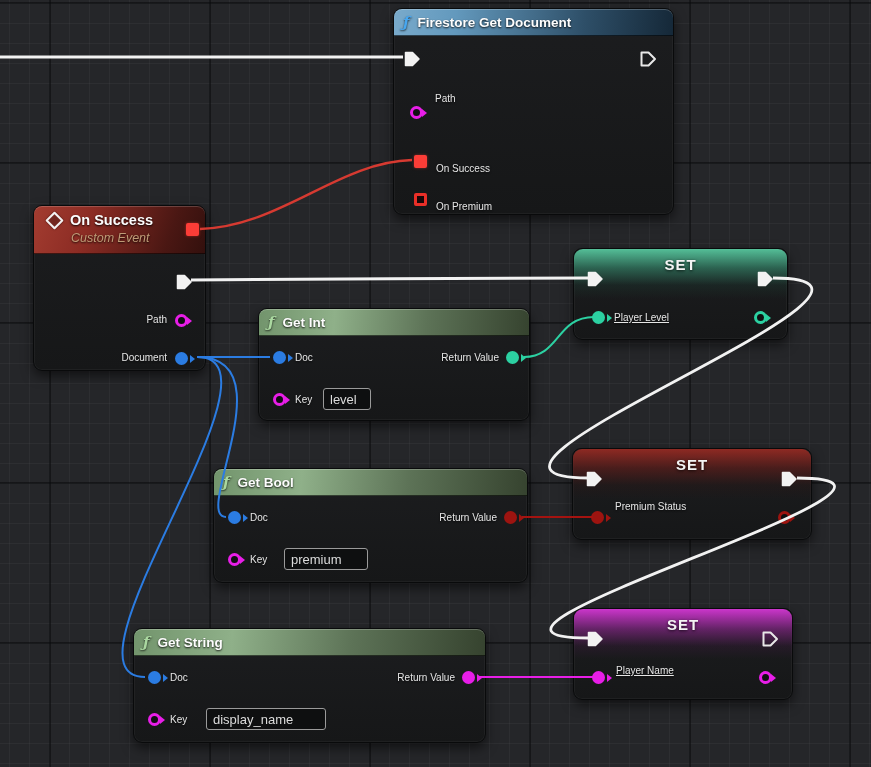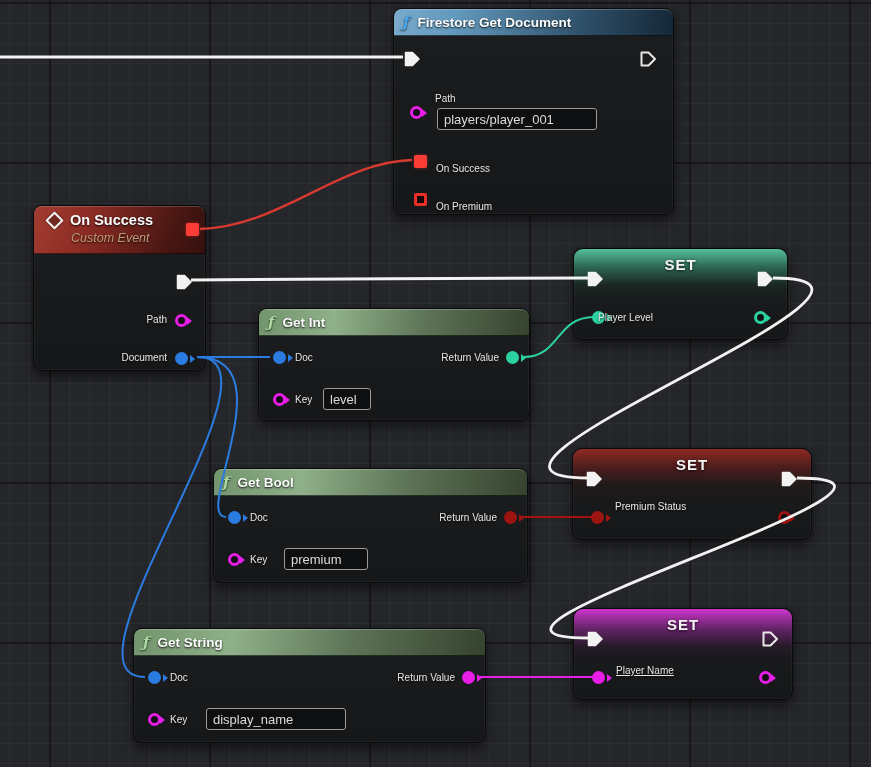--- a/index.html
+++ b/index.html
@@ -97,21 +97,20 @@
     <span class="t">Firestore Get Document</span>
   </div>
   <svg class="pex" style="left:10px;top:42px;" viewBox="0 0 17 16">
       <path d="M1.5 1.5 h7 l6.5 6.5 -6.5 6.5 h-7 z" fill="#f2f2f2" stroke="#f2f2f2" stroke-width="1.5" stroke-linejoin="round"></path>
     </svg>
   <svg class="pex" style="left:246px;top:42px;" viewBox="0 0 17 16">
       <path d="M1.5 1.5 h7 l6.5 6.5 -6.5 6.5 h-7 z" fill="none" stroke="#e8e8e8" stroke-width="2" stroke-linejoin="round"></path>
     </svg>
   <span class="lbl" style="left:41px;top:82px;">Path</span>
   <span class="pc ring" style="--c:#e81ee8;left:16px;top:97px;"></span>
-  <input class="field" style="left: 43px; top: 99px; width: 160px;" value="players/player_001">
   <span class="ps filled" style="left:20px;top:146px;"></span>
   <span class="lbl" style="left:42px;top:152px;">On Success</span>
   <span class="ps ring" style="left:20px;top:184px;"></span>
   <span class="lbl" style="left:42px;top:190px;">On Premium</span>
 </div>
 
 <div class="node" style="left:33px;top:205px;width:173px;height:166px;">
   <div class="ev-hdr">
     <div class="ev-row">
       <span class="dia"></span>
@@ -161,34 +160,34 @@
   <div class="hdr fn-hdr">
     <span class="fico">ƒ</span>
     <span class="t">Get String</span>
   </div>
   <span class="pc filled" style="--c:#2b7ce2;left:14px;top:42px;"></span>
   <span class="lbl" style="left:36px;top:41px;">Doc</span>
   <span class="lbl r" style="right:30px;top:41px;">Return Value</span>
   <span class="pc filled" style="--c:#e81ee8;right:10px;top:42px;"></span>
   <span class="pc ring" style="--c:#e81ee8;left:14px;top:84px;"></span>
   <span class="lbl" style="left:36px;top:83px;">Key</span>
-  <input class="field" style="left: 72px; top: 79px; width: 140px;" value="display_name">
+  <input class="field" style="left: 72px; top: 79px; width: 120px;" value="display_name">
 </div>
 
 <div class="node" style="left:573px;top:248px;width:215px;height:92px;">
   <div class="shdr g-teal"></div>
   <div class="set-title">SET</div>
   <svg class="pex" style="left:13px;top:22px;" viewBox="0 0 17 16">
       <path d="M1.5 1.5 h7 l6.5 6.5 -6.5 6.5 h-7 z" fill="#f2f2f2" stroke="#f2f2f2" stroke-width="1.5" stroke-linejoin="round"></path>
     </svg>
   <svg class="pex" style="right:13px;top:22px;" viewBox="0 0 17 16">
       <path d="M1.5 1.5 h7 l6.5 6.5 -6.5 6.5 h-7 z" fill="#f2f2f2" stroke="#f2f2f2" stroke-width="1.5" stroke-linejoin="round"></path>
     </svg>
   <span class="pc filled" style="--c:#2cd1a2;left:18px;top:62px;"></span>
-  <span class="lbl" style="left:24px;top:61px;">Player Level</span>
+  <span class="lbl" style="left:40px;top:61px;text-decoration:underline;">Player Level</span>
   <span class="pc ring" style="--c:#2cd1a2;right:20px;top:62px;"></span>
 </div>
 
 <div class="node" style="left:572px;top:448px;width:240px;height:92px;">
   <div class="shdr g-red"></div>
   <div class="set-title">SET</div>
   <svg class="pex" style="left:13px;top:22px;" viewBox="0 0 17 16">
       <path d="M1.5 1.5 h7 l6.5 6.5 -6.5 6.5 h-7 z" fill="#f2f2f2" stroke="#f2f2f2" stroke-width="1.5" stroke-linejoin="round"></path>
     </svg>
   <svg class="pex" style="right:13px;top:22px;" viewBox="0 0 17 16">

